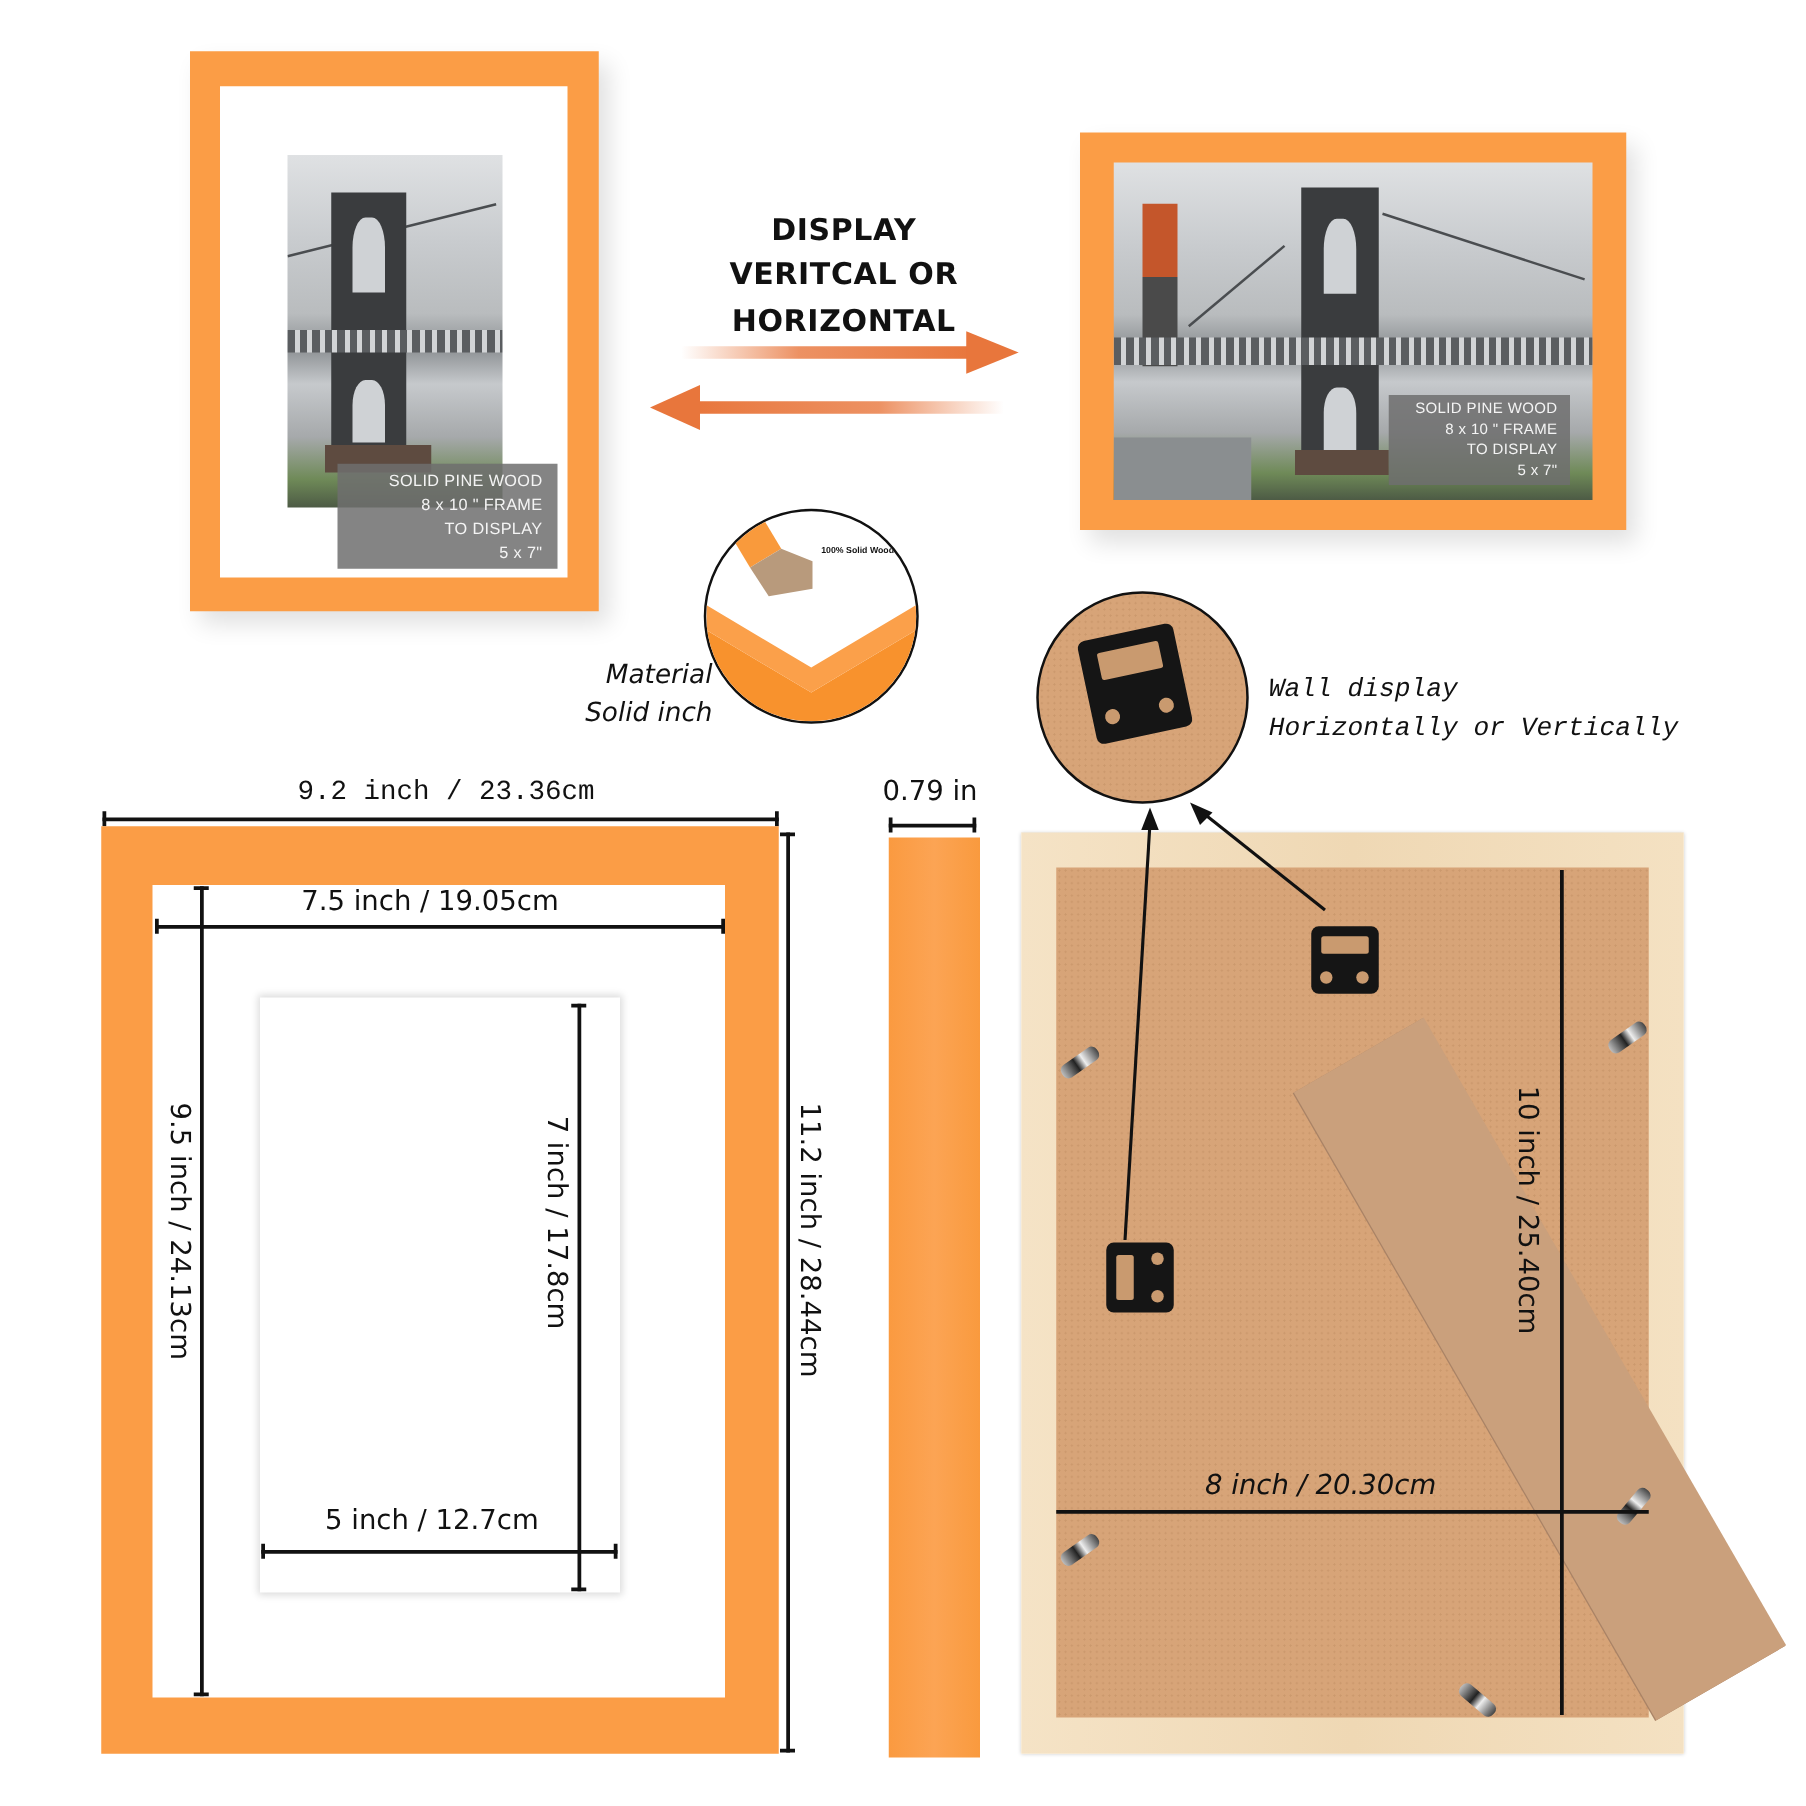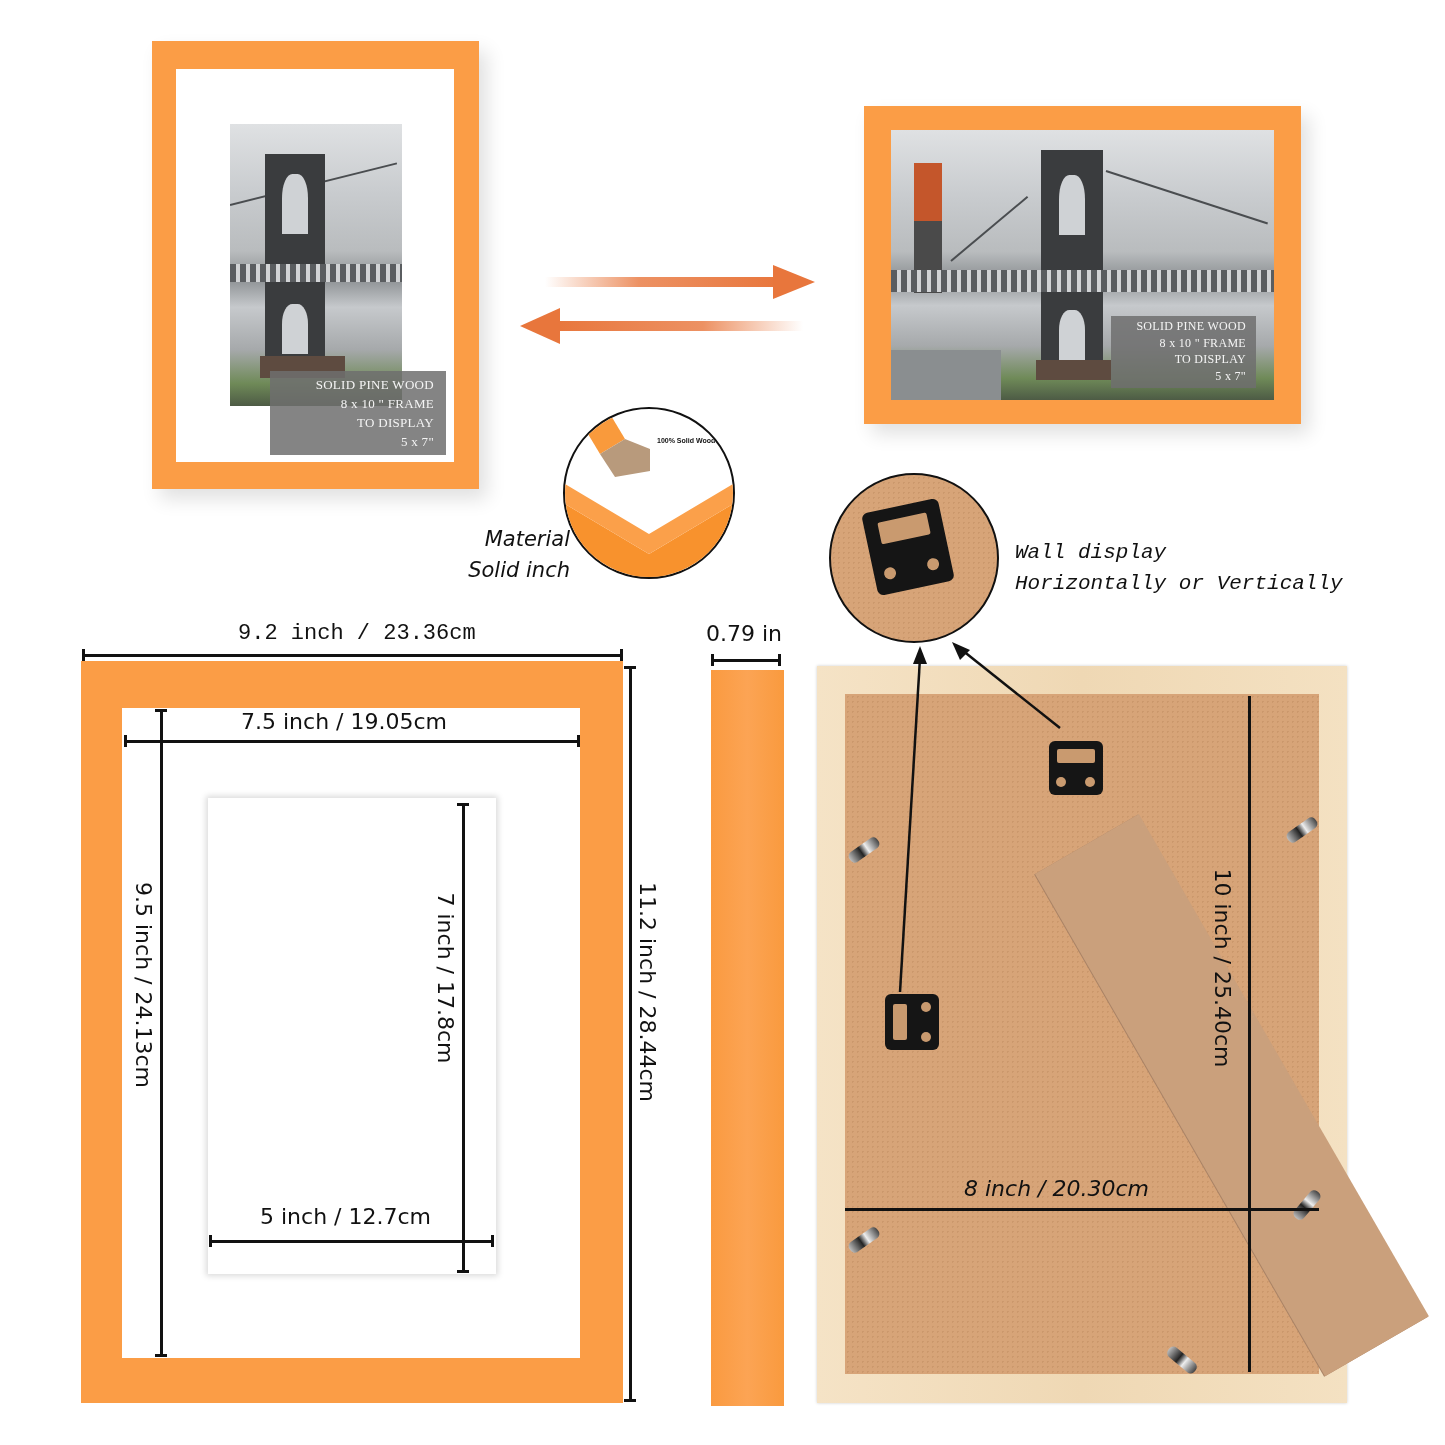--- a/index.html
+++ b/index.html
@@ -6,21 +6,21 @@
   body{width:1445px;height:1445px;position:relative;overflow:hidden;font-family:"Liberation Sans",sans-serif;color:#111;}
   .abs{position:absolute;}
   .orange{background:#fb9d46;}
   .frame-shadow{box-shadow:8px 10px 18px rgba(0,0,0,0.12);}
   .photo{background:linear-gradient(180deg,#dfe1e3 0%,#c8cbce 25%,#b9bcbe 45%,#8d9194 55%,#c6c9cc 65%,#a6a9ab 80%,#6f8a58 92%,#4d5b45 100%);overflow:hidden;}
   .tower{position:absolute;background:#3a3c3e;}
   .tower .win{position:absolute;background:#cfd2d5;border-radius:40% 40% 0 0;}
   .deck{position:absolute;background:repeating-linear-gradient(90deg,#5a5d60 0 6px,#d2d4d6 6px 10px);}
   .cable{position:absolute;border-top:2px solid #4a4d50;}
   .caption{position:absolute;background:rgba(110,110,110,0.85);color:#f4f4f4;text-align:right;font-size:13px;line-height:19px;letter-spacing:0.3px;}
-  .caption span{display:block;font-family:Liberation Serif, serif;}
+  .caption span{display:block;}
   .headline{font-family:"DejaVu Sans",sans-serif;font-weight:bold;font-size:24px;text-align:center;letter-spacing:0.5px;}
   .label{font-family:"DejaVu Sans",sans-serif;font-style:italic;font-size:21px;color:#111;}
   .dim{font-family:"DejaVu Sans",sans-serif;font-size:22px;color:#111;white-space:nowrap;}
   .hline{position:absolute;height:3px;background:#111;}
   .vline{position:absolute;width:3px;background:#111;}
   .cap-l,.cap-r{position:absolute;width:3px;height:12px;background:#111;top:-5px;}
   .cap-t,.cap-b{position:absolute;height:3px;width:12px;background:#111;left:-5px;}
   .kraft{background:#d7a478;background-image:radial-gradient(rgba(120,70,30,0.12) 1px,transparent 1px);background-size:5px 5px;}
   .pine{background:linear-gradient(90deg,#f5e3c6,#efd8b4 50%,#f4e1c2);}
   .hanger{position:absolute;background:#151515;border-radius:6px;}
@@ -45,20 +45,22 @@
     <div class="caption" style="left:94px;top:302px;width:164px;padding:4px 12px 4px 0;height:76px;">
       <span>SOLID PINE WOOD</span>
       <span>8 x 10 " FRAME</span>
       <span>TO DISPLAY</span>
       <span>5 x 7"</span>
     </div>
   </div>
 </div>
 
 <div class="abs headline" style="left:495px;top:168px;width:360px;">
+  <div style="line-height:32px;">DISPLAY</div>
+  <div style="line-height:38px;">VERITCAL OR HORIZONTAL</div>
 </div>
 
 <svg class="abs" style="left:545px;top:262px;" width="275" height="40" viewBox="0 0 275 40">
   <defs>
     <linearGradient id="fadeR" x1="0" x2="1" y1="0" y2="0">
       <stop offset="0" stop-color="#e8763c" stop-opacity="0"></stop>
       <stop offset="0.4" stop-color="#e8763c" stop-opacity="0.8"></stop>
       <stop offset="1" stop-color="#e8763c"></stop>
     </linearGradient>
   </defs>

